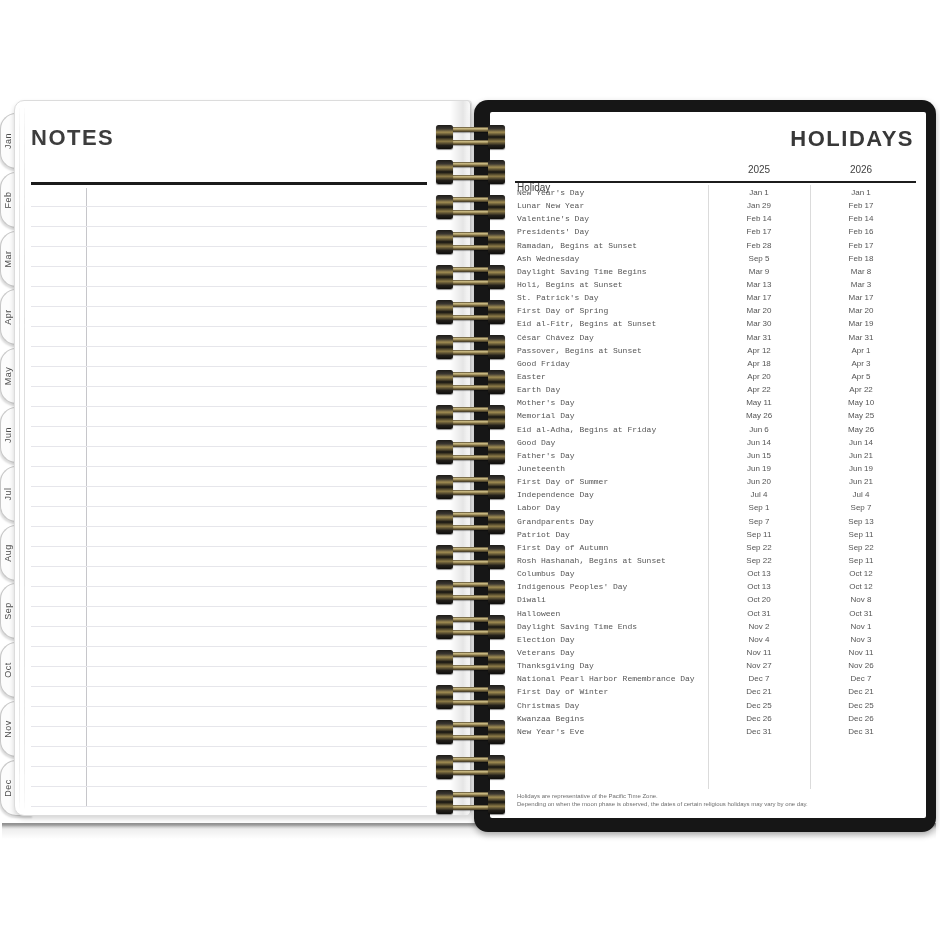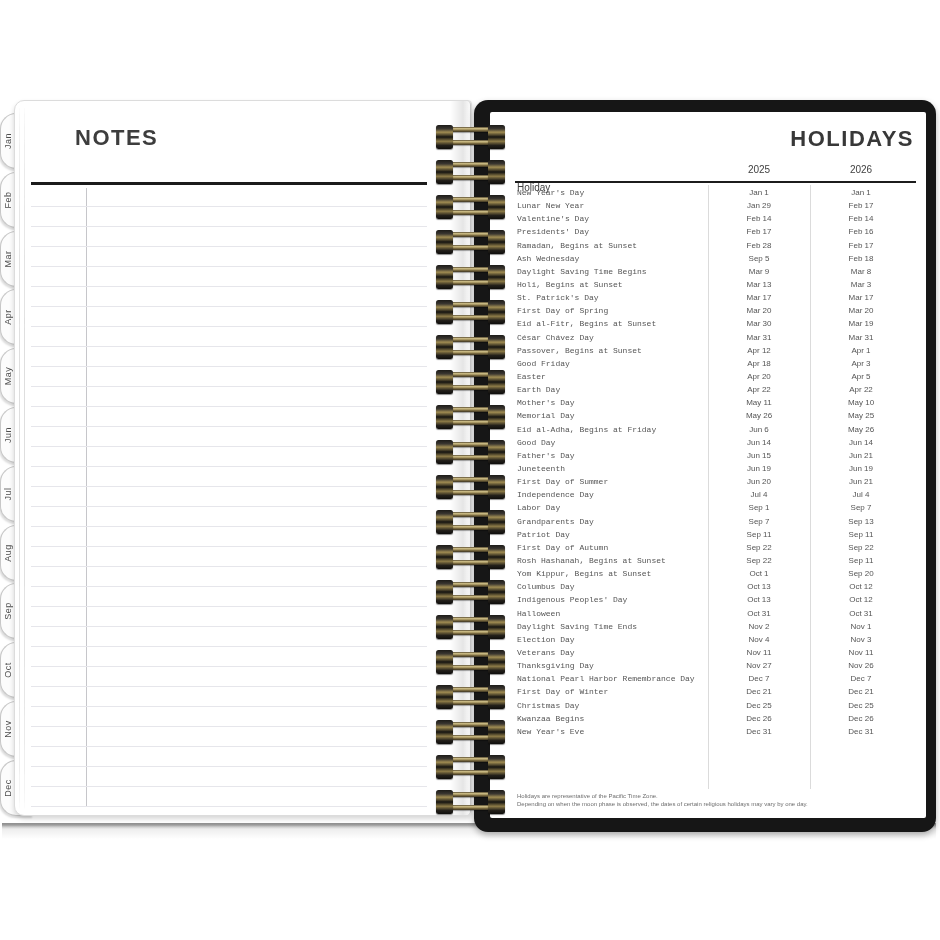--- a/index.html
+++ b/index.html
@@ -20,21 +20,21 @@
   
   .left-page{position:absolute;left:14px;top:100px;width:456px;height:714px;background:#ffffff;
        border:1px solid #dcdcdc;border-radius:10px 4px 4px 10px;
        box-shadow:0 3px 5px rgba(0,0,0,0.16);}
   .stack-line{position:absolute;top:6px;bottom:6px;width:1px;background:#dedede;border-radius:50%;}
   .sl1{left:4px;} .sl2{left:9px;}
   .page-curl{position:absolute;right:0;top:0;width:20px;height:100%;
        background:linear-gradient(90deg,rgba(0,0,0,0) 0%,rgba(0,0,0,0.10) 65%,rgba(0,0,0,0.02) 100%);
        border-right:1px solid #c9c9c9;border-radius:0 4px 4px 0;}
   .notes-title{position:absolute;left:16px;top:24px;font-size:22px;font-weight:700;
-       letter-spacing:1.5px;color:#3d3d3d;margin-left:44px;}
+       letter-spacing:1.5px;color:#3d3d3d;}
   .notes-rule{position:absolute;left:16px;top:81px;width:396px;height:3px;background:#1b1b1b;}
   .margin-line{position:absolute;left:71px;top:87px;width:1px;height:618px;background:#c6c6ca;}
   .ruled{position:absolute;left:16px;width:396px;height:1px;background:#e6e6eb;}
 
   
   .right-cover{position:absolute;left:474px;top:100px;width:462px;height:732px;background:#161616;
        border-radius:14px;box-shadow:0 3px 6px rgba(0,0,0,0.3);}
   .right-page{position:absolute;left:16px;top:12px;width:436px;height:706px;background:#ffffff;
        border-radius:2px;}
   .holidays-title{position:absolute;right:12px;top:14px;font-size:22px;font-weight:700;
@@ -300,33 +300,33 @@
             <div class="hname">First Day of Autumn</div>
             <div class="hd25">Sep 22</div>
             <div class="hd26">Sep 22</div>
           </div>
           <div class="hrow">
             <div class="hname">Rosh Hashanah, Begins at Sunset</div>
             <div class="hd25">Sep 22</div>
             <div class="hd26">Sep 11</div>
           </div>
           <div class="hrow">
-            <div class="hname">Yom Kippur, Begins at Sunset</div>
-            <div class="hd25">Oct 1</div>
-            <div class="hd26">Sep 20</div>
-          </div>
-          <div class="hrow">
             <div class="hname">Columbus Day</div>
             <div class="hd25">Oct 13</div>
             <div class="hd26">Oct 12</div>
           </div>
           <div class="hrow">
             <div class="hname">Indigenous Peoples' Day</div>
             <div class="hd25">Oct 13</div>
             <div class="hd26">Oct 12</div>
+          </div>
+          <div class="hrow">
+            <div class="hname">Diwali</div>
+            <div class="hd25">Oct 20</div>
+            <div class="hd26">Nov 8</div>
           </div>
           <div class="hrow">
             <div class="hname">Halloween</div>
             <div class="hd25">Oct 31</div>
             <div class="hd26">Oct 31</div>
           </div>
           <div class="hrow">
             <div class="hname">Daylight Saving Time Ends</div>
             <div class="hd25">Nov 2</div>
             <div class="hd26">Nov 1</div>

